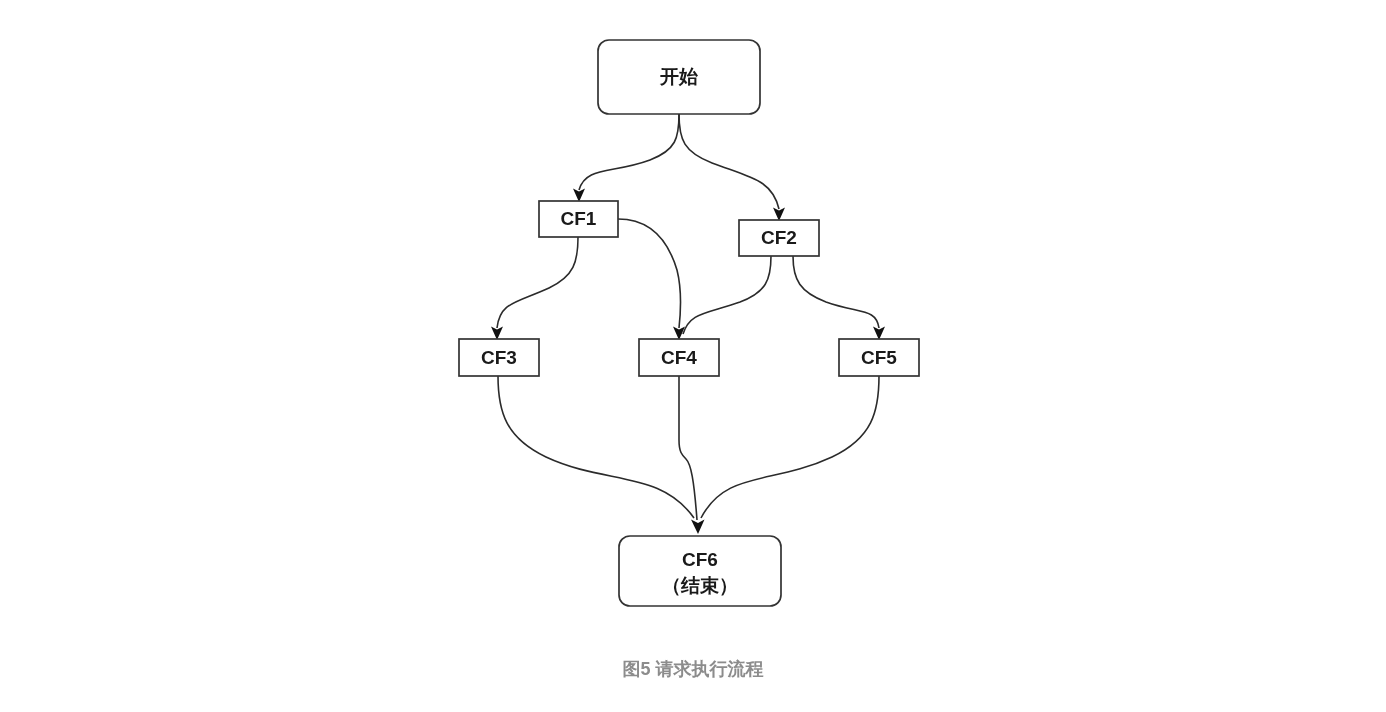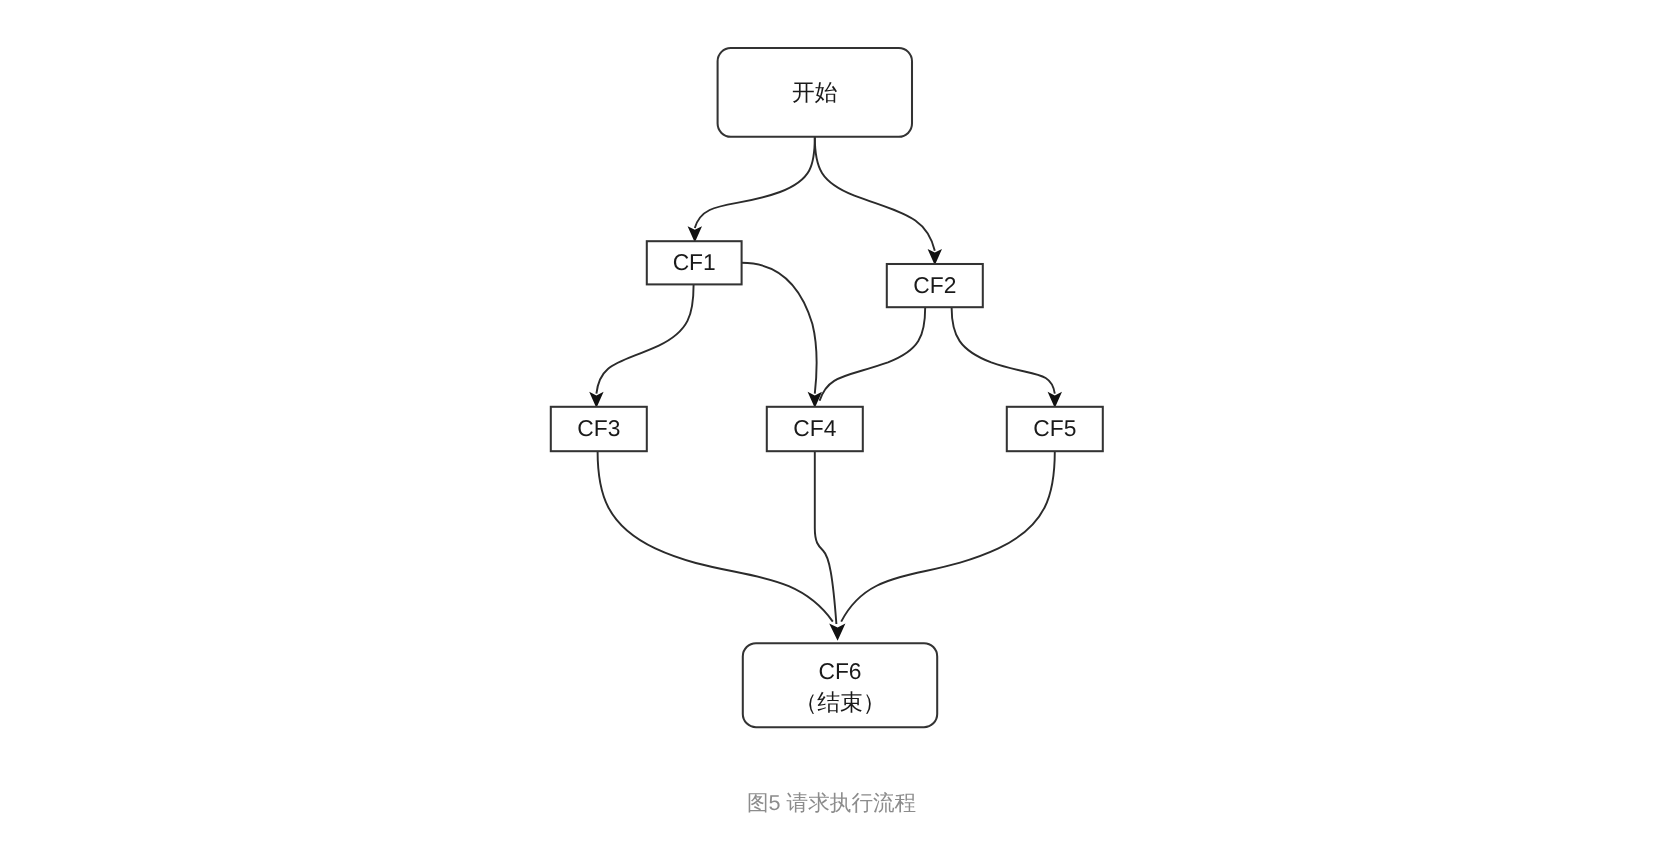--- a/index.html
+++ b/index.html
@@ -13,20 +13,21 @@
     font-family: "Liberation Sans", "DejaVu Sans", sans-serif;
     overflow: hidden;
     position: relative;
   }
   #canvas-wrap {
     position: absolute;
     left: 0;
     top: 0;
     width: 1386px;
     height: 712px;
+    font-weight: bold;
   }
   svg#flowchart {
     display: block;
     width: 1386px;
     height: 712px;
   }
   .node-shape {
     fill: #ffffff;
     stroke: #333333;
     stroke-width: 1.7;

